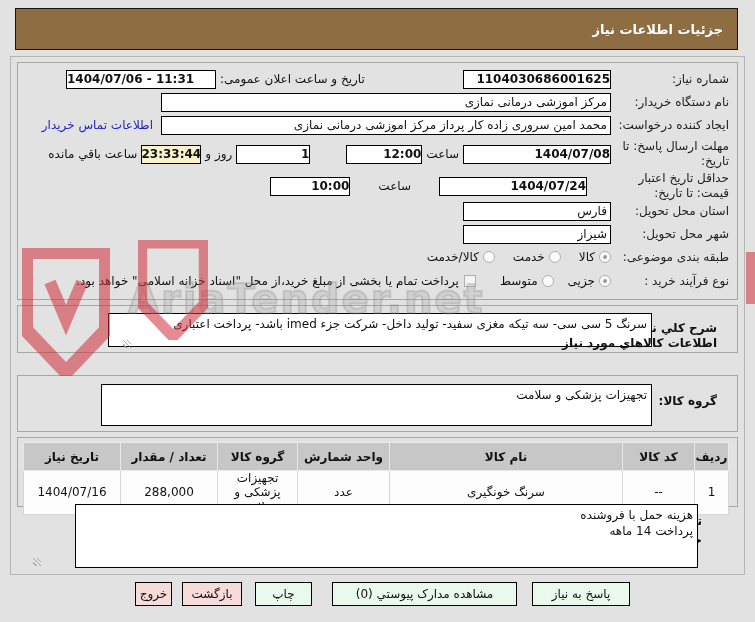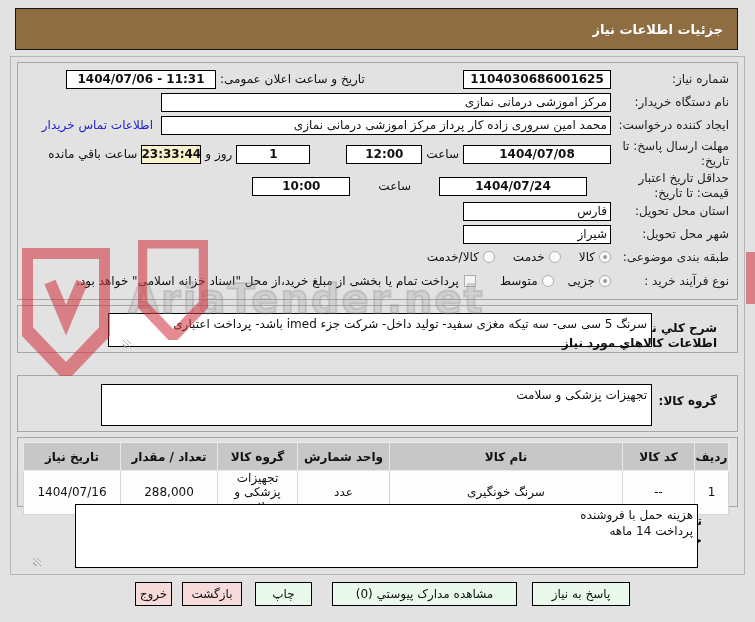--- a/index.html
+++ b/index.html
@@ -18,21 +18,21 @@
 
   .group-box { position:absolute; left:17px; width:721px; border:1px solid #a6a6a6; background:#e2e2e2; }
   .form-box   { top:62px;  height:238px; }
   .desc-box   { top:305px; height:48px; }
   .group-kala { top:375px; height:57px; }
   .table-box  { top:437px; height:70px; }
 
   .frow { position:absolute; right:8px; left:6px; display:flex; align-items:center; direction:rtl; }
   .flabel { width:118px; text-align:right; padding-left:4px; line-height:1.25; flex:none; color:#222; }
   .field { background:#fff; border:1px solid #000; height:19px; display:flex; align-items:center; overflow:hidden; flex:none; }
-  .field.center { justify-content:center; font-weight:bold; }
+  .field.center { justify-content:flex-end; font-weight:bold; }
   .field.rtl-val { padding-right:3px; }
   .ltr { direction:ltr; unicode-bidi:bidi-override; }
   .num { direction:ltr; }
   .field.yellow { background:#f8f2cd; font-weight:bold; justify-content:center; }
   .inline-lbl { margin:4px 4px; flex:none; }
   .link { color:#2323cc; cursor:pointer; flex:none; margin-right:8px; }
 
   .radio { width:12px; height:12px; border-radius:50%; border:1px solid #aeaeae; background:#fbfbfb;
     flex:none; position:relative; margin-left:4px; }
   .radio.sel::after { content:""; position:absolute; inset:3px; border-radius:50%; background:#9a9a9a; }
@@ -108,21 +108,21 @@
       <span class="field center num" style="width:74px;">1</span>
       <span class="inline-lbl">روز و</span>
       <span class="field yellow num" style="width:60px;">23:33:44</span>
       <span class="inline-lbl">ساعت باقي مانده</span>
     </div>
 
     <div class="frow" style="top:107px;height:32px;gap:24px;">
       <span class="flabel">حداقل تاریخ اعتبار قیمت: تا تاریخ:</span>
       <span class="field center num" style="width:148px;">1404/07/24</span>
       <span class="inline-lbl">ساعت</span>
-      <span class="field center num" style="width:98px;">10:00</span>
+      <span class="field center num" style="width:80px;">10:00</span>
     </div>
 
     <div class="frow" style="top:138px;height:20px;">
       <span class="flabel">استان محل تحویل:</span>
       <span class="field rtl-val" style="width:148px;">فارس</span>
     </div>
 
     <div class="frow" style="top:161px;height:20px;">
       <span class="flabel">شهر محل تحویل:</span>
       <span class="field rtl-val" style="width:148px;">شیراز</span>

